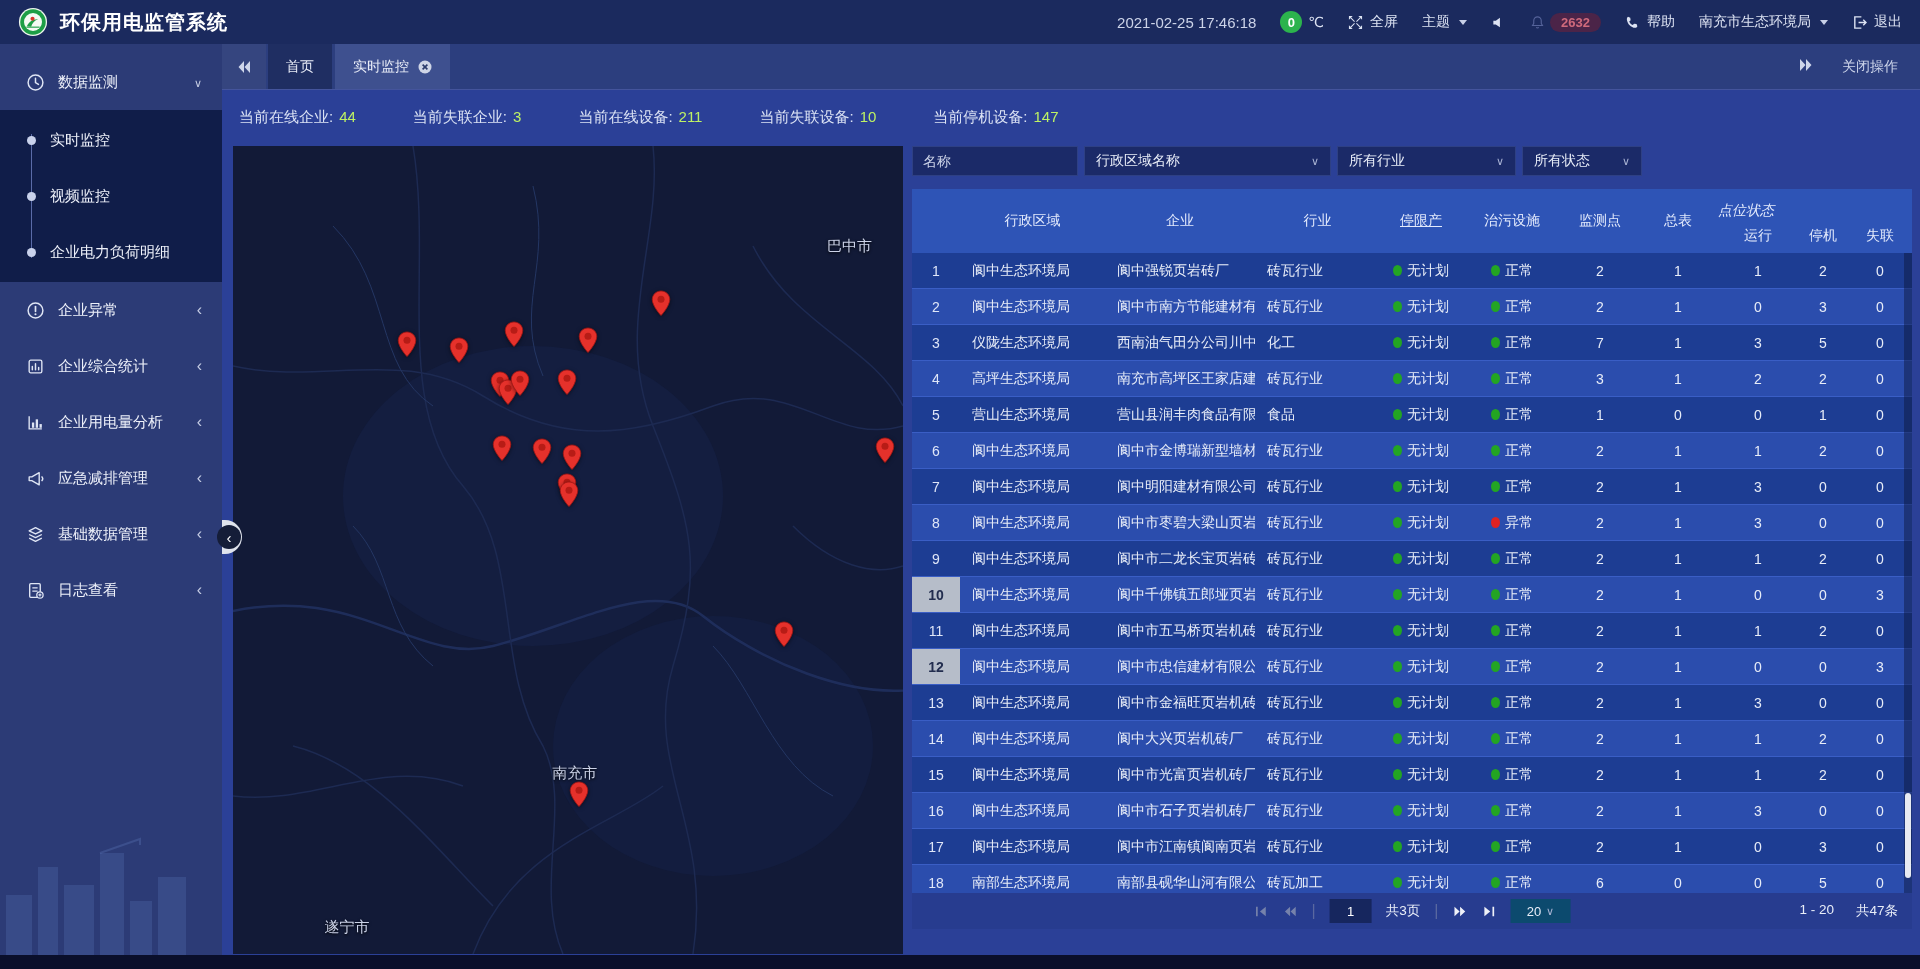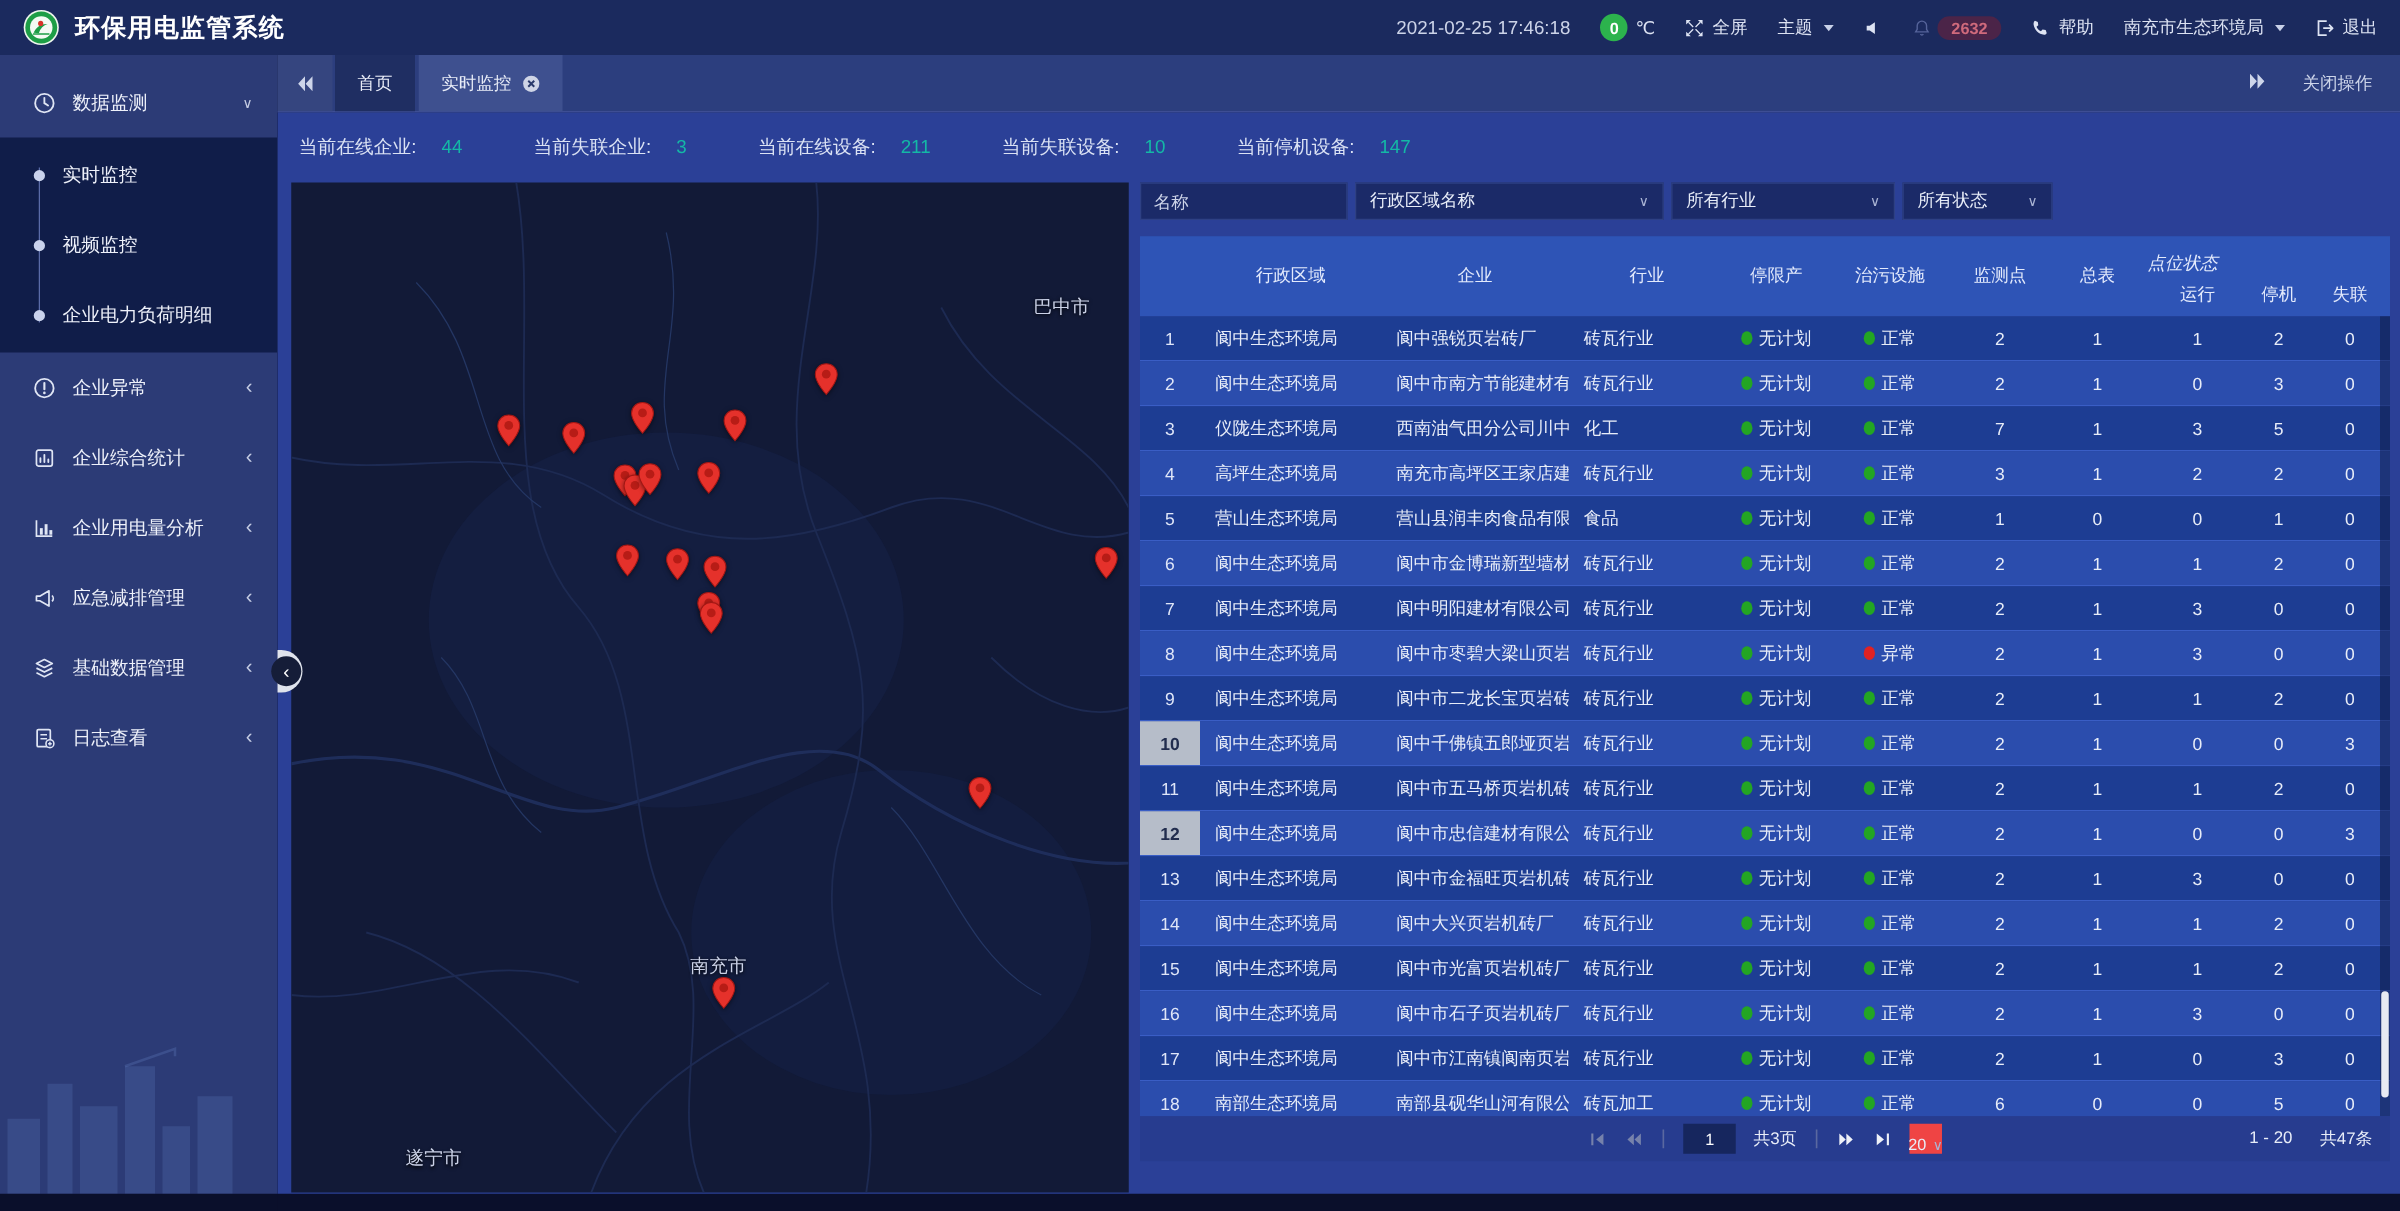--- a/index.html
+++ b/index.html
@@ -51,21 +51,21 @@
   .tab.active{background:#3e508f}
   .tab-close{display:flex;cursor:pointer}
   .tab-close svg{width:14px;height:14px}
   .tab-right{margin-left:auto;display:flex;align-items:center;gap:28px;padding-right:22px;color:#cdd5ea;font-size:14px}
   .tab-right span{cursor:pointer}
 
   
   .content{height:865px;flex:none;background:#2b4097;display:flex;flex-direction:column}
   .stats{height:56px;padding:18px 0 0 17px;display:flex;gap:57px;font-size:15px;flex:none}
   .stat .s-lbl{color:#dbe2f4}
-  .stat .s-val{color:#14b8a6;margin-left:20px}
+  .stat .s-val{color:#bef264;margin-left:6px}
 
   .content-body{display:flex;gap:9px;padding:0 8px 0 11px;height:809px}
 
   
   .map{width:670px;height:808px;background:#121a37;position:relative;flex:none;overflow:hidden;cursor:grab}
   .map svg.roads{position:absolute;inset:0}
   .map-label{position:absolute;color:#ccd3e8;font-size:15px;text-shadow:0 1px 3px #000;transform:translate(-50%,-50%);white-space:nowrap}
   .pin{position:absolute;width:20px;height:27px;transform:translate(-50%,-100%);cursor:pointer}
   .pin svg{width:20px;height:27px;display:block;filter:drop-shadow(0 1px 2px rgba(0,0,0,.5))}
 
@@ -100,21 +100,21 @@
 
   
   .pager{height:36px;background:#273c8f;position:relative;display:flex;align-items:center;font-size:13.5px;color:#e8edf8;flex:none}
   .pager-center{position:absolute;left:50%;transform:translateX(-50%);display:flex;align-items:center;gap:14px}
   .pgbtn{background:none;border:none;padding:0;display:flex;cursor:pointer}
   .pgbtn svg{width:15px;height:15px}
   .pg-disabled{color:#7682ab}
   .pg-enabled{color:#eef1f8}
   .pg-sep{color:#5a68a0;font-size:16px}
   .pg-input{width:42px;height:24px;background:#16265e;border:none;color:#fff;text-align:center;font:inherit;font-size:13px}
-  .pg-size{width:26px;height:24px;background:#ef4444;display:flex;align-items:flex-end;justify-content:center;gap:5px;cursor:pointer;font-size:13px}
+  .pg-size{width:60px;height:24px;background:#0c4a6e;display:flex;align-items:center;justify-content:center;gap:5px;cursor:pointer;font-size:13px}
   .pager-right{margin-left:auto;padding-right:14px;display:flex;gap:22px}
 
   
   .collapse-handle{position:absolute;left:0;top:476px;width:20px;height:34px;background:#dfe3ec;border-radius:0 17px 17px 0;display:flex;align-items:center;z-index:6;cursor:pointer}
   .collapse-circle{width:24px;height:24px;border-radius:50%;background:#151d38;color:#fff;display:flex;align-items:center;justify-content:center;margin-left:-5px;font-size:15px;line-height:1}
 </style>
 </head>
 <body>
 
 <header class="app-header">
@@ -480,21 +480,21 @@
               <span class="sel-caret"></span>
             </div>
           </div>
 
           <div class="table">
             <div class="thead" id="thead">
                 <div class="th" style="grid-column: 1;"></div>
                 <div class="th" style="grid-column: 2;">行政区域</div>
                 <div class="th" style="grid-column: 3;">企业</div>
                 <div class="th" style="grid-column: 4;">行业</div>
-                <div class="th" style="grid-column: 5;">停限产</div>
+                <div class="th" style="grid-column: 5; text-decoration: underline;">停限产</div>
                 <div class="th" style="grid-column: 6;">治污设施</div>
                 <div class="th" style="grid-column: 7;">监测点</div>
                 <div class="th" style="grid-column: 8;">总表</div>
                 <div class="th-group">点位状态</div>
                 <div class="th-sub" style="grid-column: 9;">运行</div>
                 <div class="th-sub" style="grid-column: 10;">停机</div>
                 <div class="th-sub" style="grid-column: 11;">失联</div>
               </div>
             <div class="tbody" id="tbody">
                 <div class="trow odd">

